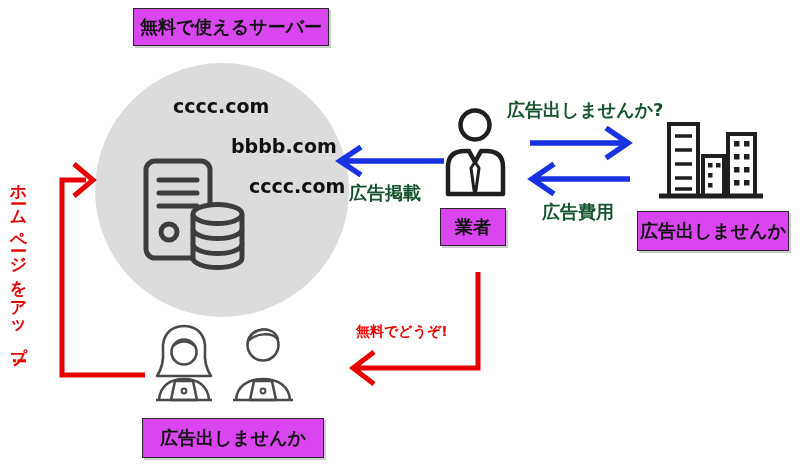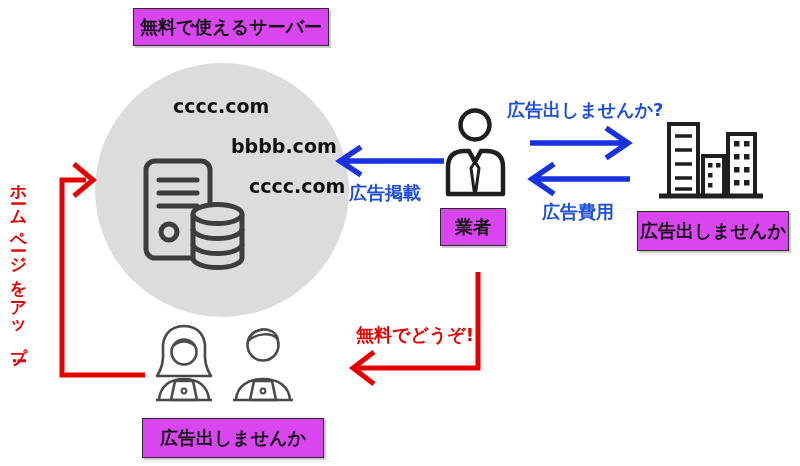--- a/index.html
+++ b/index.html
@@ -14,24 +14,24 @@
   }
   .label-box{
     position:absolute;display:flex;align-items:center;justify-content:center;
     background:#d946ef;border:1.5px solid #2a2a2a;box-shadow:2px 2px 0 #cccccc;
     font-weight:bold;font-size:18px;white-space:nowrap;
   }
   .domain{
     position:absolute;font-weight:bold;font-size:19px;color:#111;white-space:nowrap;
   }
   .blue-text{
-    position:absolute;color:#1d4ed8;font-weight:bold;font-size:18px;white-space:nowrap;
+    position:absolute;color:#14532d;font-weight:bold;font-size:18px;white-space:nowrap;
   }
   .red-text{
-    position:absolute;color:#e60000;font-weight:bold;font-size:18px;white-space:nowrap;
+    position:absolute;color:#e60000;font-weight:bold;font-size:14px;white-space:nowrap;
   }
   .vertical-text{
     writing-mode:vertical-rl;letter-spacing:3px;font-size:17px;height:236px;
   }
   svg{display:block;}
   .overlay{position:absolute;left:0;top:0;pointer-events:none;}
 </style>
 </head>
 <body>
 

